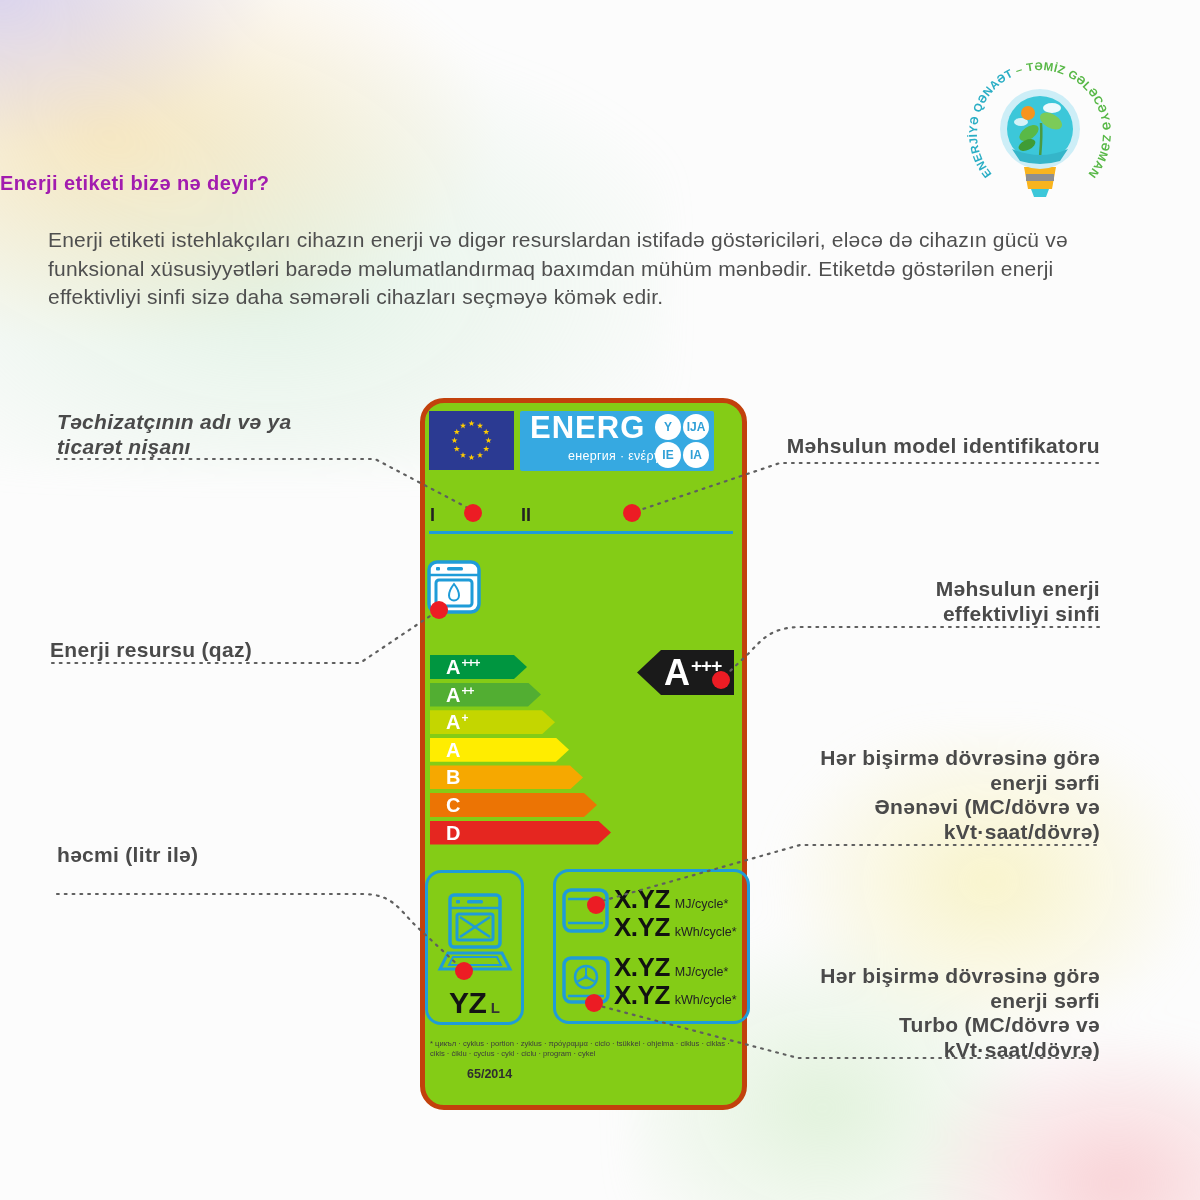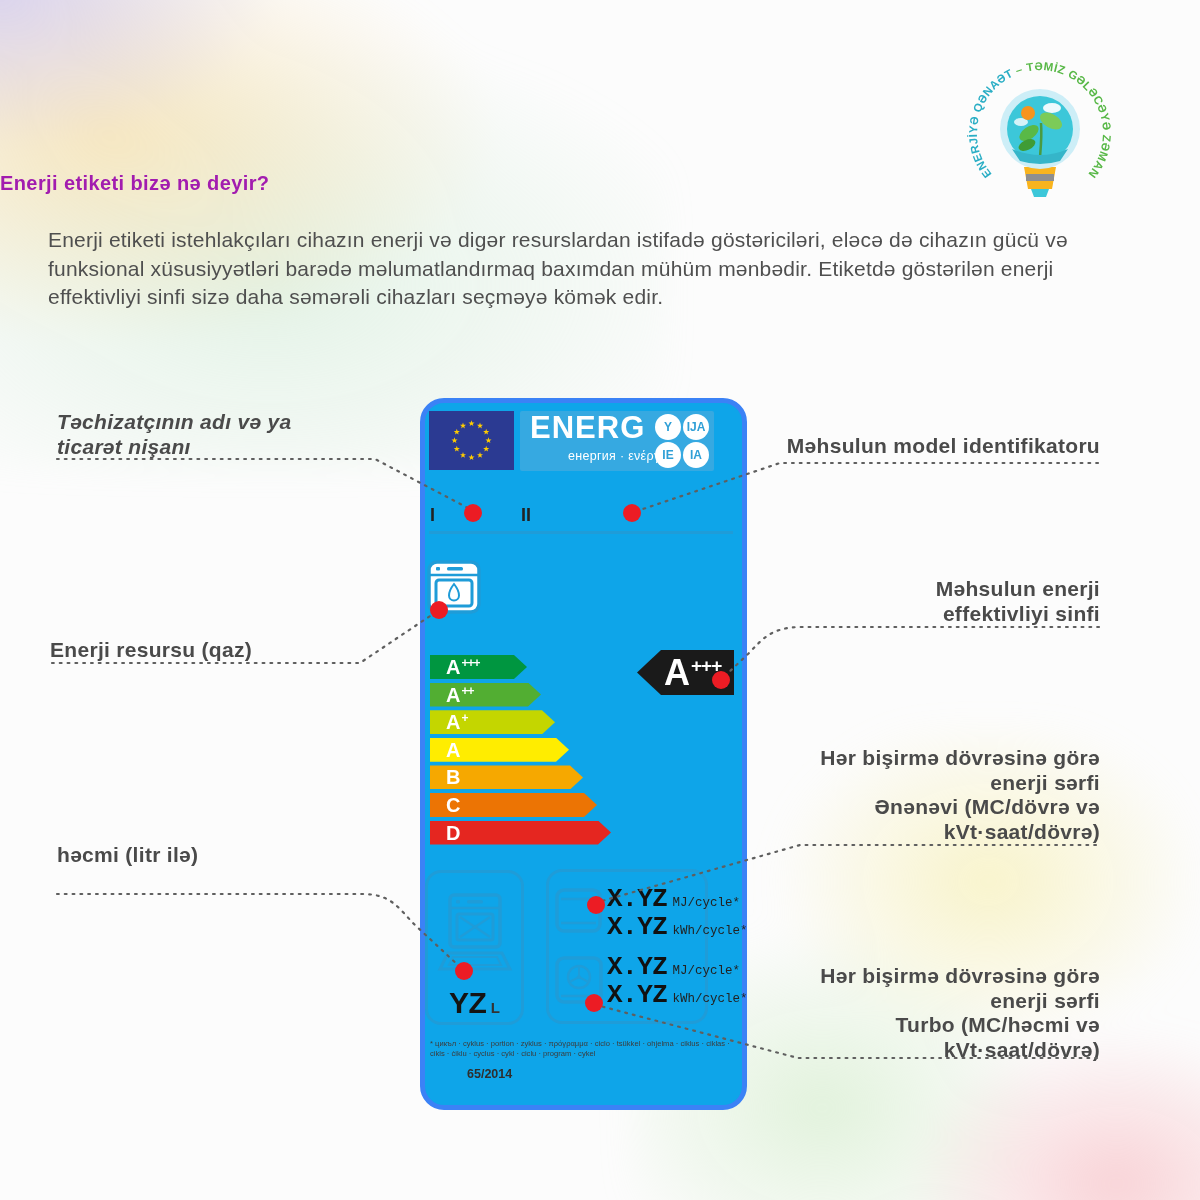--- a/index.html
+++ b/index.html
@@ -29,21 +29,21 @@
   .co-supplier{left:57px;top:409px;text-align:left;font-style:italic;}
   .co-model{left:700px;top:433px;width:400px;text-align:right;}
   .co-efficiency{left:700px;top:576px;width:400px;text-align:right;}
   .co-source{left:50px;top:637px;}
   .co-conventional{left:690px;top:746px;width:410px;text-align:right;line-height:24.5px;}
   .co-volume{left:57px;top:842px;}
   .co-turbo{left:690px;top:964px;width:410px;text-align:right;line-height:24.5px;}
 
   
   .label{position:absolute;left:420px;top:398px;width:327px;height:712px;box-sizing:border-box;
-         background:#0ea5e9;border:5px solid #3b82f6;border-radius:24px;z-index:2;padding-left:16px;}
+         background:#84cc16;border:5px solid #c2410c;border-radius:24px;z-index:2;padding-left:16px;}
   .label *{box-sizing:border-box;}
   .flag{position:absolute;left:4px;top:8px;}
   .hdr{position:absolute;left:95px;top:8px;width:194px;height:60px;background:#36a9e1;border-radius:2px;}
   .brand{position:absolute;left:10px;top:-3px;font-size:31px;font-weight:bold;color:#fff;
          letter-spacing:1px;line-height:40px;}
   .brand-sub{position:absolute;left:12px;top:38px;font-size:12.5px;color:#fff;letter-spacing:.3px;margin-left:36px;}
   .badges{position:absolute;right:3px;top:3px;width:56px;display:flex;flex-wrap:wrap;gap:2px;}
   .badge{width:26px;height:26px;border-radius:50%;background:#fff;color:#2f9fd6;font-weight:bold;
          font-size:12px;display:flex;align-items:center;justify-content:center;}
   .numeral{position:absolute;top:102px;font-size:18px;font-weight:bold;color:#222;}
@@ -66,21 +66,21 @@
         clip-path:polygon(0 50%, 24px 0, 100% 0, 100% 100%, 24px 100%);}
   .best .grade{font-size:36px;}
   .best .plus{font-size:19px;margin-top:-14px;letter-spacing:-1px;}
 
   .vol-box{position:absolute;left:0px;top:467px;width:99px;height:155px;border:3.5px solid #1f9cd8;border-radius:16px;}
   .vol-box svg{position:absolute;left:8px;top:20px;}
   .vol-line{position:absolute;top:104px;width:100%;text-align:center;color:#141414;margin-top:9px;}
   .vol-val{font-size:30px;font-weight:bold;letter-spacing:-.5px;}
   .vol-unit{font-size:15px;font-weight:bold;color:#333;}
 
-  .cons-box{position:absolute;left:121px;top:466px;width:162px;height:155px;border:3.5px solid #1f9cd8;border-radius:16px;font-family:Liberation Mono, monospace;}
+  .cons-box{position:absolute;left:128px;top:466px;width:197px;height:155px;border:3.5px solid #1f9cd8;border-radius:16px;}
   .cons-icon1{position:absolute;left:6px;top:16px;}
   .cons-icon2{position:absolute;left:6px;top:84px;}
   .cons-rows1{position:absolute;left:58px;top:12px;}
   .cons-rows2{position:absolute;left:58px;top:80px;}
   .cons-line{display:flex;align-items:baseline;gap:5px;height:28px;}
   .cons-val{font-size:26px;font-weight:bold;color:#111;letter-spacing:-.5px;}
   .cons-unit{font-size:12.5px;color:#222;}
 
   .footnote{position:absolute;left:5px;top:636px;width:302px;font-size:7.6px;line-height:10px;color:#3c3c3c;}
   .regulation{position:absolute;left:5px;top:664px;font-size:12.5px;font-weight:bold;color:#2e2e2e;margin-left:37px;}
@@ -143,21 +143,21 @@
     <span>enerji sərfi</span>
     <span>Ənənəvi (MC/dövrə və</span>
     <span>kVt·saat/dövrə)</span>
   </div>
   <div class="callout co-volume">
     <span>həcmi (litr ilə)</span>
   </div>
   <div class="callout co-turbo">
     <span>Hər bişirmə dövrəsinə görə</span>
     <span>enerji sərfi</span>
-    <span>Turbo (MC/həcmi və</span>
+    <span>Turbo (MC/dövrə və</span>
     <span>kVt·saat/dövrə)</span>
   </div>
 
   <div class="label">
 
     <svg class="flag" width="85" height="59" viewBox="0 0 85 59">
       <defs>
         <path id="star" d="M0,-3.2 L0.76,-1.05 L3.04,-0.99 L1.24,0.4 L1.88,2.59 L0,1.3 L-1.88,2.59 L-1.24,0.4 L-3.04,-0.99 L-0.76,-1.05 Z" fill="#ffcc00"></path>
       </defs>
       <rect x="0" y="0" width="85" height="59" fill="#2b3a92"></rect>

